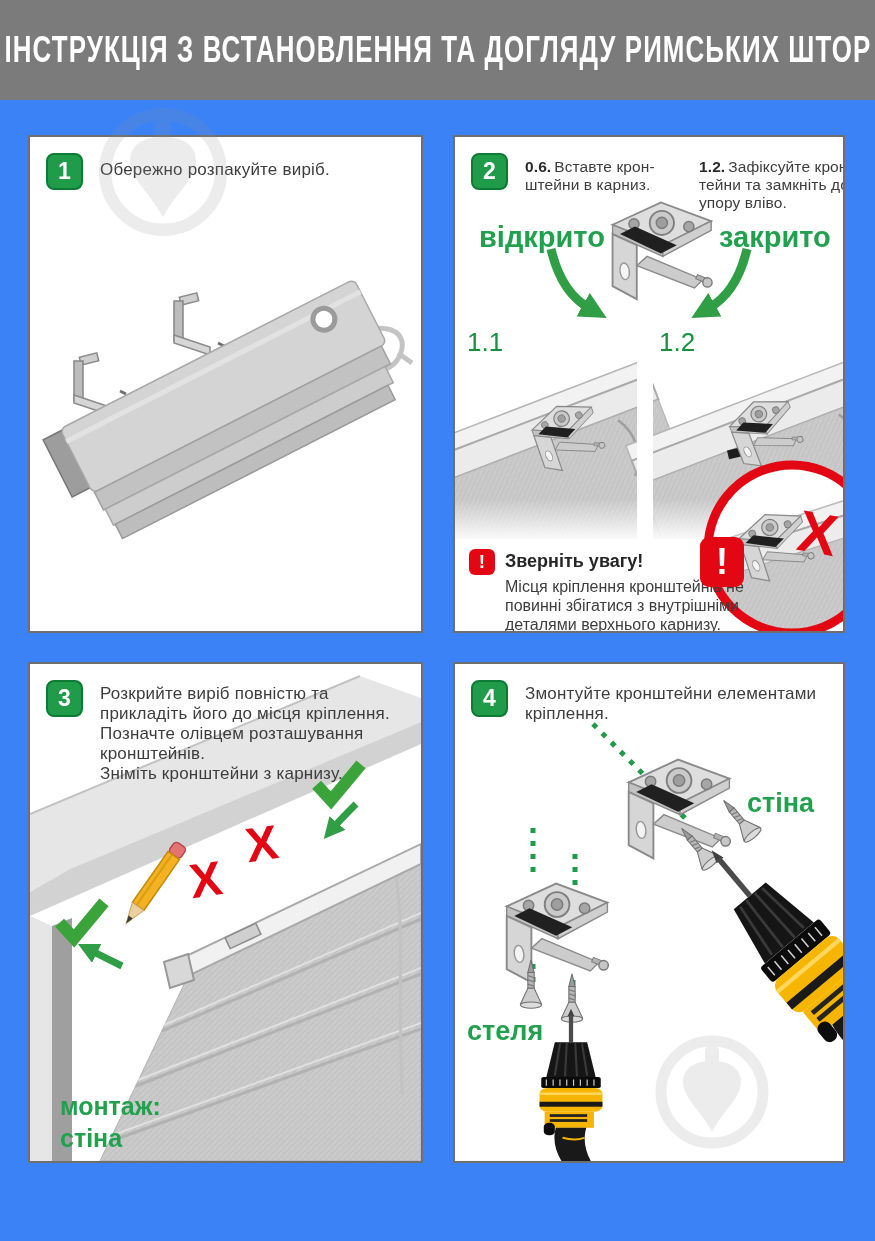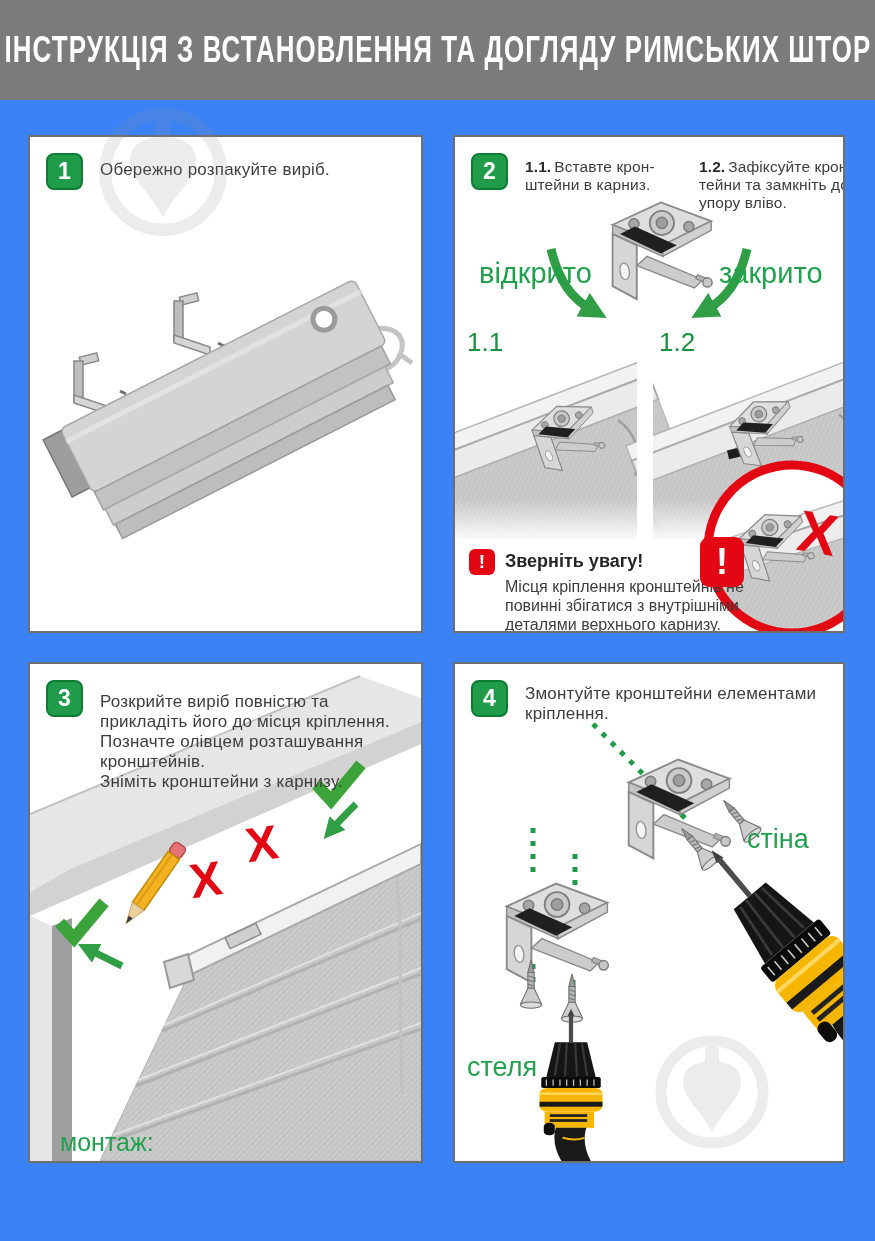--- a/index.html
+++ b/index.html
@@ -15,21 +15,21 @@
   #p1{left:28px;top:135px;width:395px;height:498px;}
   #p2{left:453px;top:135px;width:392px;height:498px;}
   #p3{left:28px;top:662px;width:395px;height:501px;}
   #p4{left:453px;top:662px;width:392px;height:501px;}
   .badge{position:absolute;left:16px;top:16px;width:37px;height:37px;background:#1f9b4a;
          border:2px solid #0c7c35;border-radius:8px;box-sizing:border-box;color:#fff;
          font-size:23px;font-weight:bold;display:flex;align-items:center;justify-content:center;}
   .stext{position:absolute;font-size:17px;line-height:1.18;letter-spacing:.2px;color:#3d3d3d;}
   .icol{position:absolute;font-size:15.5px;line-height:1.16;letter-spacing:.1px;color:#3d3d3d;}
   .ilabel{font-weight:bold;margin-right:3px;color:#2b2b2b;}
-  .glabel{position:absolute;font-weight:normal;color:#21a14d;margin-top:36px;}
+  .glabel{position:absolute;font-weight:bold;color:#21a14d;}
   .fig{position:absolute;font-weight:normal;color:#17913f;font-size:26px;}
   .warnicon{position:absolute;width:26px;height:26px;background:#e30613;border-radius:6px;
             color:#fff;font-weight:bold;font-size:19px;display:flex;align-items:center;justify-content:center;}
   .warnbadge{position:absolute;width:44px;height:50px;background:#e30613;border-radius:9px;
             color:#fff;font-weight:bold;font-size:36px;display:flex;align-items:center;justify-content:center;z-index:4;}
   .warntitle{position:absolute;font-size:18px;font-weight:bold;color:#262626;}
   .warntext{position:absolute;font-size:16px;line-height:1.2;color:#3d3d3d;width:262px;}
   .ill{position:absolute;left:0;top:0;}
   .wm{position:absolute;opacity:.16;z-index:30;pointer-events:none;}
   svg text{font-family:"Liberation Sans",sans-serif;}
@@ -194,21 +194,21 @@
                 <use href="#bracket"></use>
               </g>
           </g>
           <text class="xmark" x="362" y="416" font-size="58" text-anchor="middle" transform="rotate(10 362 400)">X</text>
         </g>
         <circle cx="337" cy="412" r="84" fill="none" stroke="#e30613" stroke-width="9"></circle>
       </g>
     </svg>
     <div class="badge">2</div>
     <div class="icol" style="left:70px;top:21px;width:140px;">
-      <span class="ilabel">1.1.</span><span>Вставте крон-штейни в карниз.</span>
+      <span class="ilabel">0.6.</span><span>Вставте крон-штейни в карниз.</span>
     </div>
     <div class="icol" style="left:200px;top:21px;width:172px;margin-left:44px;">
       <span class="ilabel">1.2.</span><span>Зафіксуйте кронш-тейни та замкніть до упору вліво.</span>
     </div>
     <div class="glabel" style="left:24px;top:84px;font-size:29px;">відкрито</div>
     <div class="glabel" style="left:264px;top:84px;font-size:29px;">закрито</div>
     <div class="fig" style="left:12px;top:190px;">1.1</div>
     <div class="fig" style="left:204px;top:190px;">1.2</div>
     <div class="warnicon" style="left:14px;top:412px;">!</div>
     <div class="warntitle" style="left:50px;top:414px;">Зверніть увагу!</div>
@@ -250,21 +250,21 @@
 
       <g transform="translate(142,194) rotate(35)">
         <rect x="-7" y="-16" width="14" height="13" rx="4" fill="#e57373" stroke="#b44848" stroke-width="1.5"></rect>
         <rect x="-7" y="-3" width="14" height="62" fill="#f4b223" stroke="#c28a00" stroke-width="1.5"></rect>
         <path d="M-2,-2 V58" stroke="#d99c12" stroke-width="2"></path>
         <polygon points="-7,59 7,59 0,80" fill="#ecd0a0" stroke="#c9a25f" stroke-width="1"></polygon>
         <polygon points="-2.5,72 2.5,72 0,80" fill="#3b3b3b"></polygon>
       </g>
     </svg>
     <div class="badge">3</div>
-    <div class="stext" style="left:70px;top:28px;width:318px;">
+    <div class="stext" style="left:70px;top:20px;width:318px;">
       <div>Розкрийте виріб повністю та прикладіть його до місця кріплення. Позначте олівцем розташування кронштейнів.</div>
       <div>Зніміть кронштейни з карнизу.</div>
     </div>
     <div class="glabel" style="left:30px;top:428px;font-size:25px;">монтаж:</div>
     <div class="glabel" style="left:30px;top:460px;font-size:25px;">стіна</div>
   </div>
 
   <div class="panel" id="p4">
     <svg class="ill" width="388" height="497" viewBox="0 0 388 497">
 

